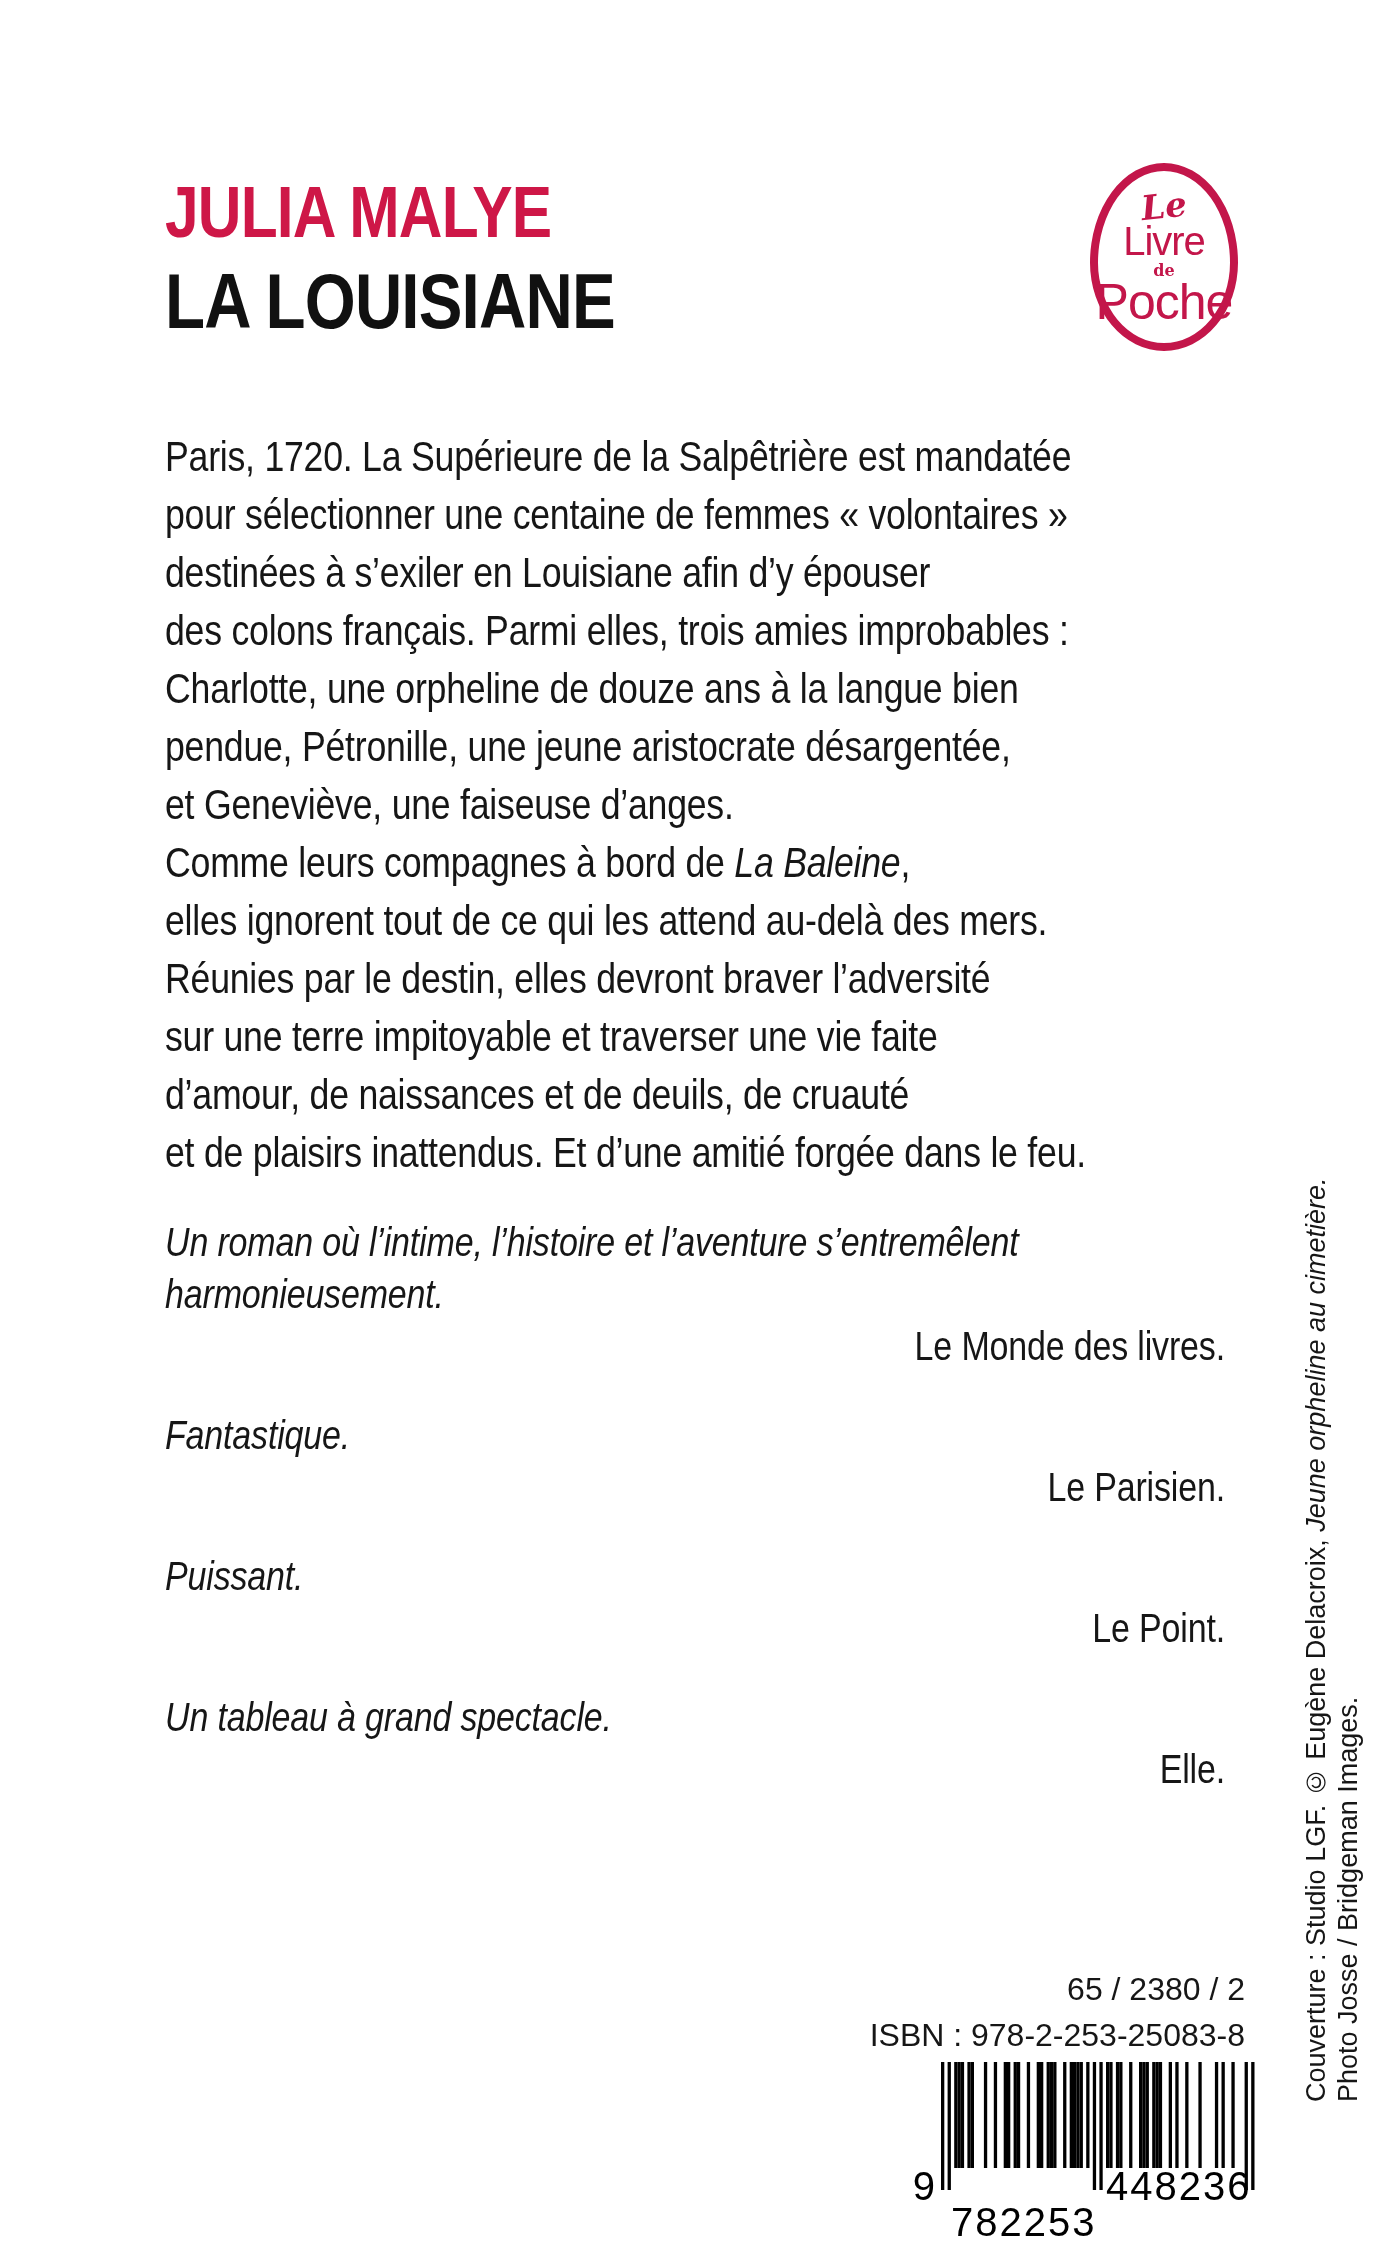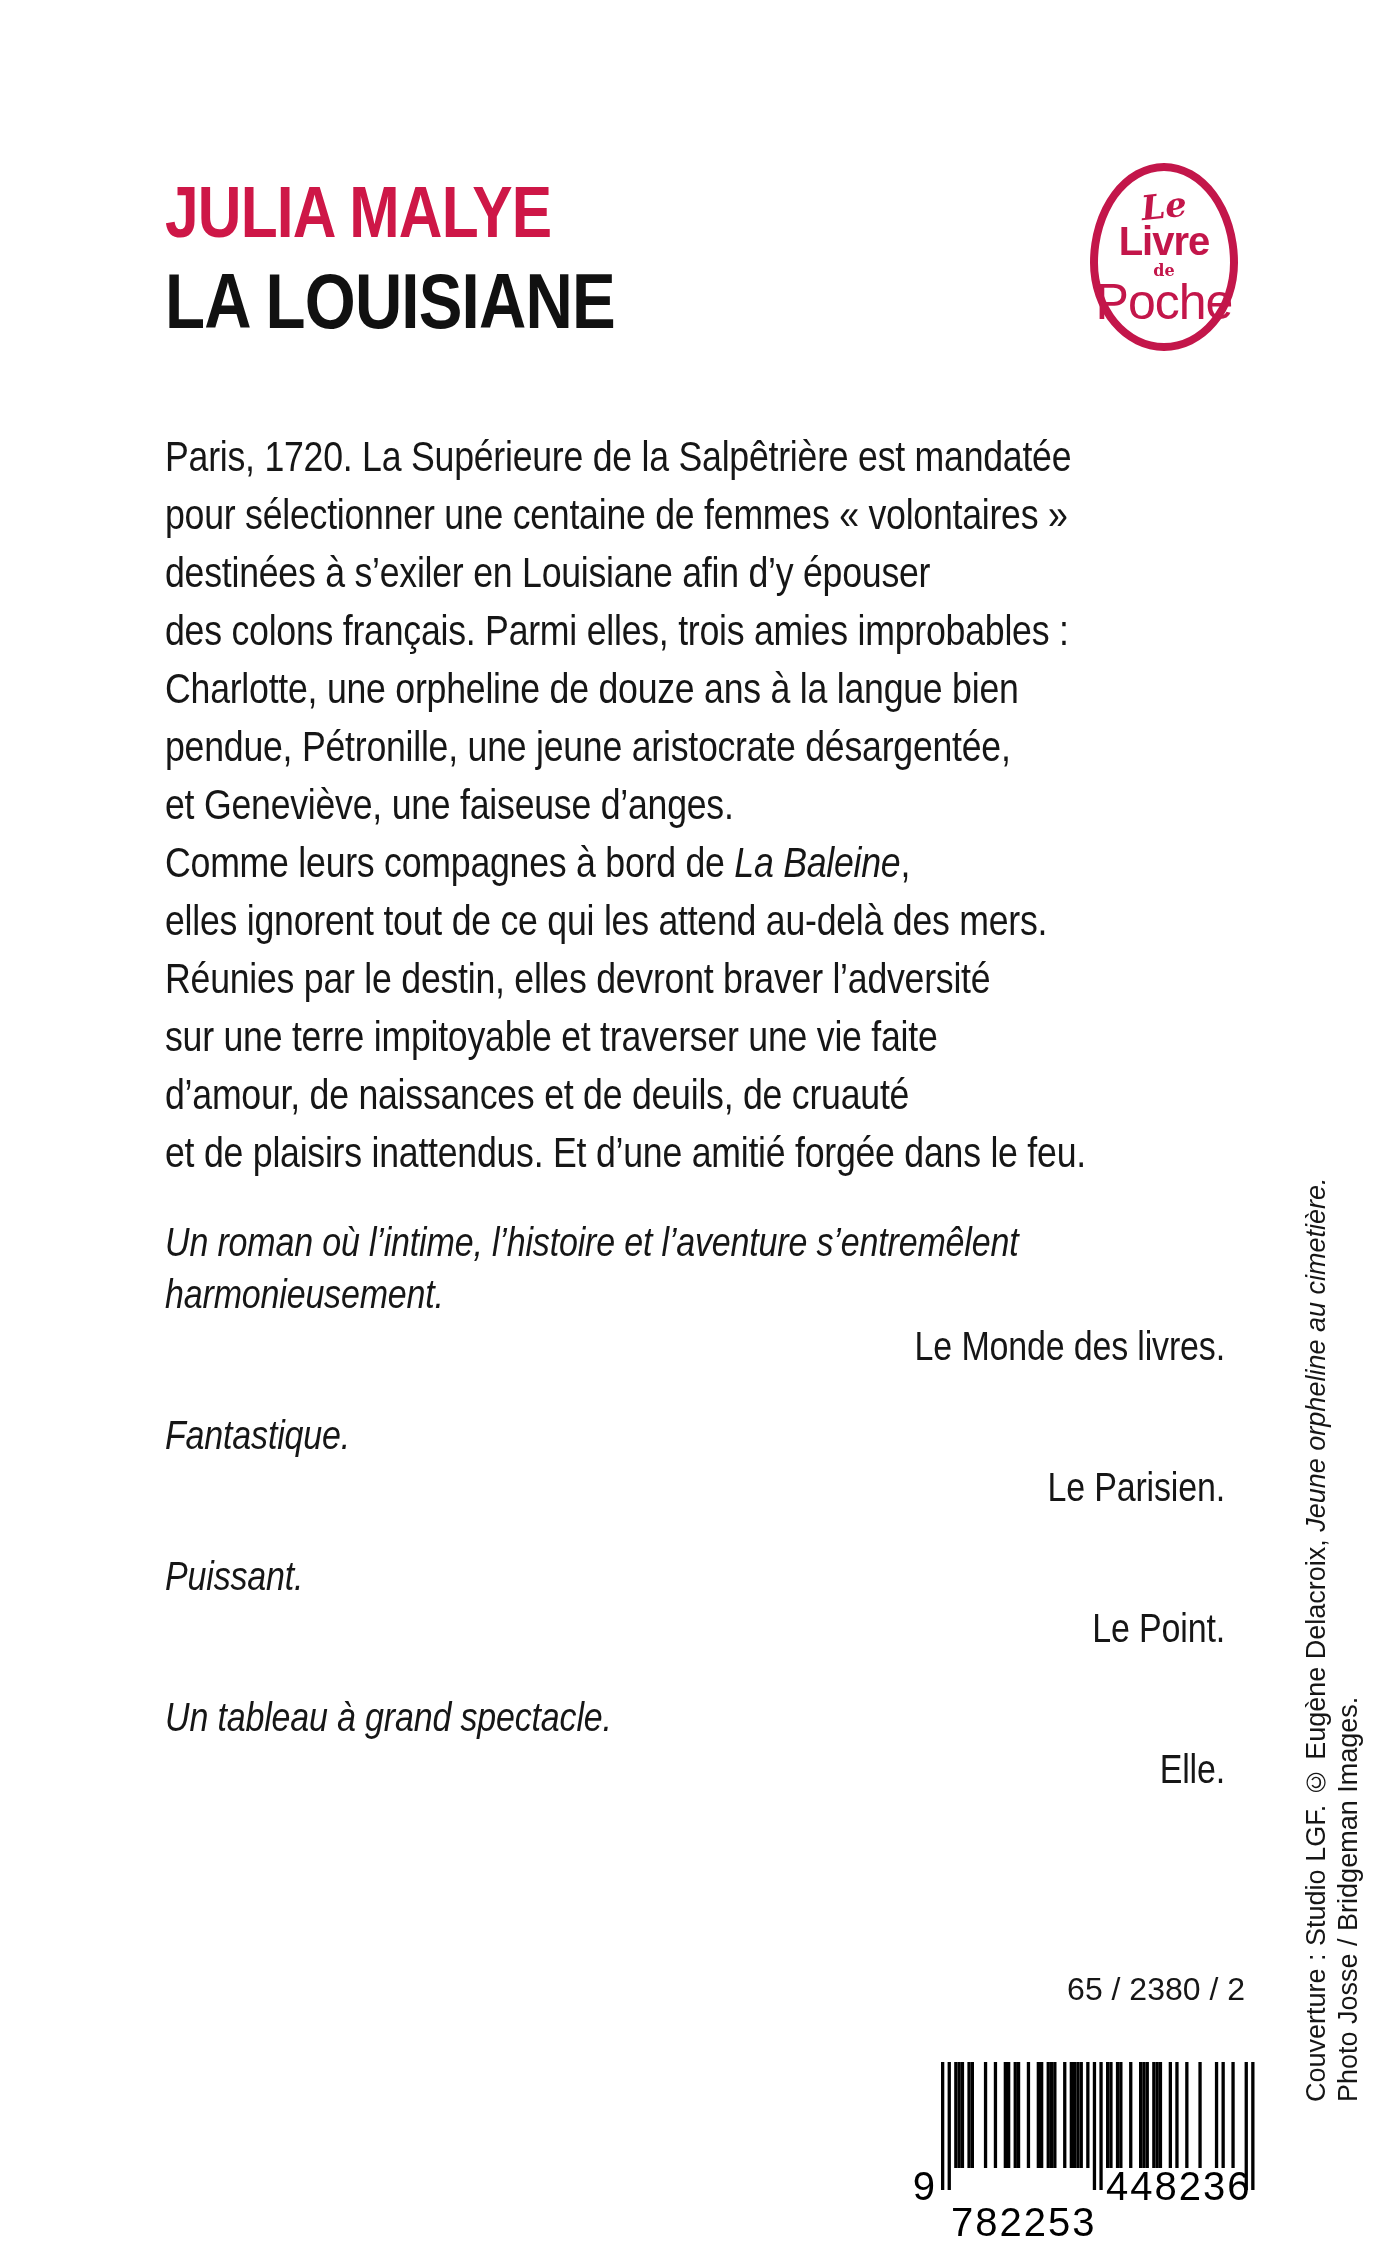--- a/index.html
+++ b/index.html
@@ -26,21 +26,21 @@
   .logo{
     position:absolute;left:1090px;top:163px;
     width:148px;height:188px;
     border:8px solid #c3164a;
     border-radius:50% 50% 50% 50% / 53% 53% 47% 47%;
     box-sizing:border-box;
     display:flex;flex-direction:column;align-items:center;justify-content:center;
     color:#c3164a;
   }
   .logo-le{font-family:"DejaVu Serif",serif;font-style:italic;font-size:34px;line-height:30px;font-weight:700;transform:rotate(-6deg);}
-  .logo-livre{font-size:40px;line-height:40px;font-weight:700;letter-spacing:-1px;}
+  .logo-livre{font-size:40px;line-height:40px;font-weight:400;letter-spacing:-1px;}
   .logo-de{font-family:"DejaVu Serif",serif;font-size:16px;line-height:20px;font-weight:700;}
   .logo-poche{font-size:50px;line-height:42px;font-weight:400;letter-spacing:-1px;}
   
   .synopsis{
     position:absolute;left:165px;top:428px;width:1247px;
     transform:scaleX(0.85);transform-origin:0 0;
     font-size:42px;line-height:58px;letter-spacing:-0.3px;
   }
   .pre{white-space:pre-line;}
   .nowrap{white-space:nowrap;}
@@ -123,20 +123,21 @@
     </div>
   </div>
 
   <div class="credits">
     <div><span>Couverture : Studio LGF. © Eugène Delacroix, </span><span class="it">Jeune orpheline au cimetière.</span></div>
     <div>Photo Josse / Bridgeman Images.</div>
   </div>
 
   <div class="printinfo">
     <div>65 / 2380 / 2</div>
+    <div>ISBN : 978-2-253-25083-8</div>
   </div>
 
   <div class="barcode">
     <svg width="314" height="128">
         <rect x="0.00" y="0" width="3.30" height="128"></rect>
         <rect x="6.60" y="0" width="3.30" height="128"></rect>
         <rect x="13.20" y="0" width="3.30" height="106"></rect>
         <rect x="16.50" y="0" width="3.30" height="106"></rect>
         <rect x="19.80" y="0" width="3.30" height="106"></rect>
         <rect x="26.40" y="0" width="3.30" height="106"></rect>

